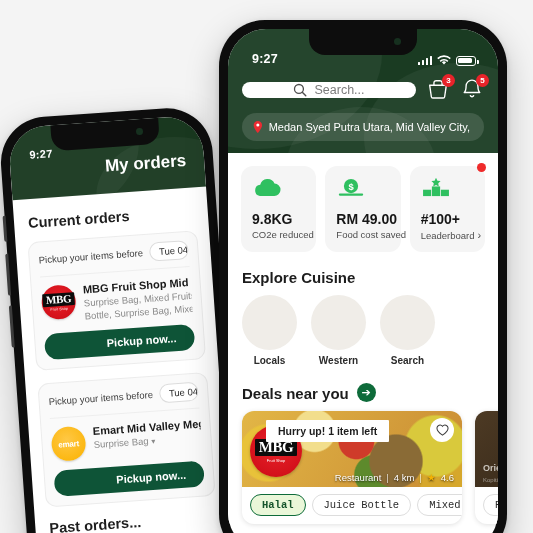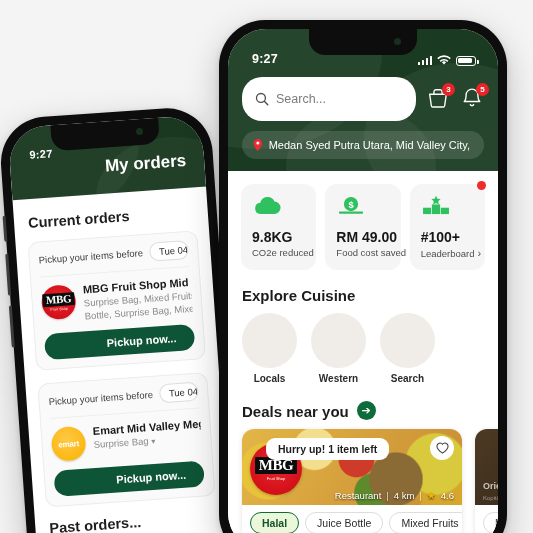--- a/index.html
+++ b/index.html
@@ -127,22 +127,22 @@
   .bars { display:flex; align-items:flex-end; gap:1.5px; height:9px; }
   .bars i { width:2.5px; background:#fff; border-radius:.5px; display:block; }
   .bars i:nth-child(1){height:3.5px} .bars i:nth-child(2){height:5.5px}
   .bars i:nth-child(3){height:7.5px} .bars i:nth-child(4){height:9.5px}
   .batt { width:20px; height:10px; border:1.3px solid #fff; border-radius:3px; position:relative; }
   .batt:after { content:""; position:absolute; right:-3.5px; top:3px; width:2px; height:4px; background:#fff; border-radius:0 1px 1px 0; }
   .batt i { position:absolute; left:1.3px; top:1.3px; bottom:1.3px; width:14px; background:#fff; border-radius:1.5px; display:block; }
 
   .fr-searchrow { position:relative; z-index:3; display:flex; align-items:center; gap:10px; margin-top:10px; }
   .search-box {
-    flex:1; background:#fff; border-radius:20px; height:44px;
-    display:flex; align-items:center; gap:7px; padding:0 13px;
+    flex:1; background:#fff; border-radius:20px; height:16px;
+    display:flex; align-items:center; gap:7px; padding:0 13px;justify-content:center;
   }
   .search-box .ph { font-size:12.5px; color:#7c7c7c; }
   .hdr-ico { position:relative; width:24px; height:26px; }
   .badge {
     position:absolute; top:-3px; right:-5px; min-width:13px; height:13px;
     background:#e8232a; color:#fff; border-radius:50%; font-size:8px;
     font-weight:bold; display:flex; align-items:center; justify-content:center;
     padding:0 2px; line-height:1;
   }
   .loc-pill {
@@ -176,21 +176,21 @@
   }
   .cuisine .cname { font-size:10px; color:#2b2b2b; margin-top:5px; white-space:nowrap; }
 
   .deals-row { display:flex; gap:13px; padding:0 0 0 14px; }
   .deal-card {
     width:220px; flex:0 0 220px; background:#fff; border-radius:12px;
     overflow:hidden; box-shadow:0 1px 5px rgba(0,0,0,.12);
   }
   .deal-img { height:76px; position:relative; overflow:hidden; }
   .hurry-pill {
-    position:absolute; top:9px; left:24px; background:#fff; border-radius:9px;
+    position:absolute; top:9px; left:24px; background:#fff; border-radius:1px;
     font-size:10.5px; font-weight:bold; color:#1d1d1d; padding:5px 12px; white-space:nowrap;
   }
   .heart {
     position:absolute; top:7px; right:8px; width:24px; height:24px; border-radius:50%;
     background:#fff; display:flex; align-items:center; justify-content:center;
   }
   .deal-logo {
     position:absolute; left:8px; top:14px; width:52px; height:52px; border-radius:50%;
     background:radial-gradient(circle at 50% 42%, #e8232a 0%, #d4111b 70%, #b50e16 100%);
     display:flex; flex-direction:column; align-items:center; justify-content:center;
@@ -203,21 +203,21 @@
   }
   .deal-logo .mbg-sub { font-size:4px; color:#fff; margin-top:2px; }
   .deal-meta {
     position:absolute; right:8px; bottom:4px; color:#fff; font-size:9.5px;
     display:flex; align-items:center; gap:5px; text-shadow:0 1px 2px rgba(0,0,0,.7);
   }
   .deal-meta .sep { opacity:.75; }
   .tag-row { display:flex; gap:6px; padding:7px 8px 8px 8px; }
   .tag {
     border:1px solid #ddd; border-radius:13px; font-size:10.5px; color:#2b2b2b;
-    padding:4px 11px; background:#fff; white-space:nowrap;
+    padding:4px 11px; background:#fff; white-space:nowrap;font-family:Liberation Mono, monospace;
   }
   .tag.halal { background:#eaf7d9; border-color:#0e6b3a; color:#14532b; font-weight:bold; }
 
   
   .f-locals { background:
      radial-gradient(circle at 50% 50%, #fdfdf7 0 26%, transparent 27%),
      radial-gradient(circle at 24% 70%, #f2c63c 0 12%, transparent 13%),
      radial-gradient(circle at 35% 80%, #f5d24f 0 10%, transparent 11%),
      radial-gradient(circle at 76% 30%, #8a2d17 0 22%, transparent 23%),
      radial-gradient(circle at 22% 26%, #2e5c1e 0 24%, transparent 25%),

